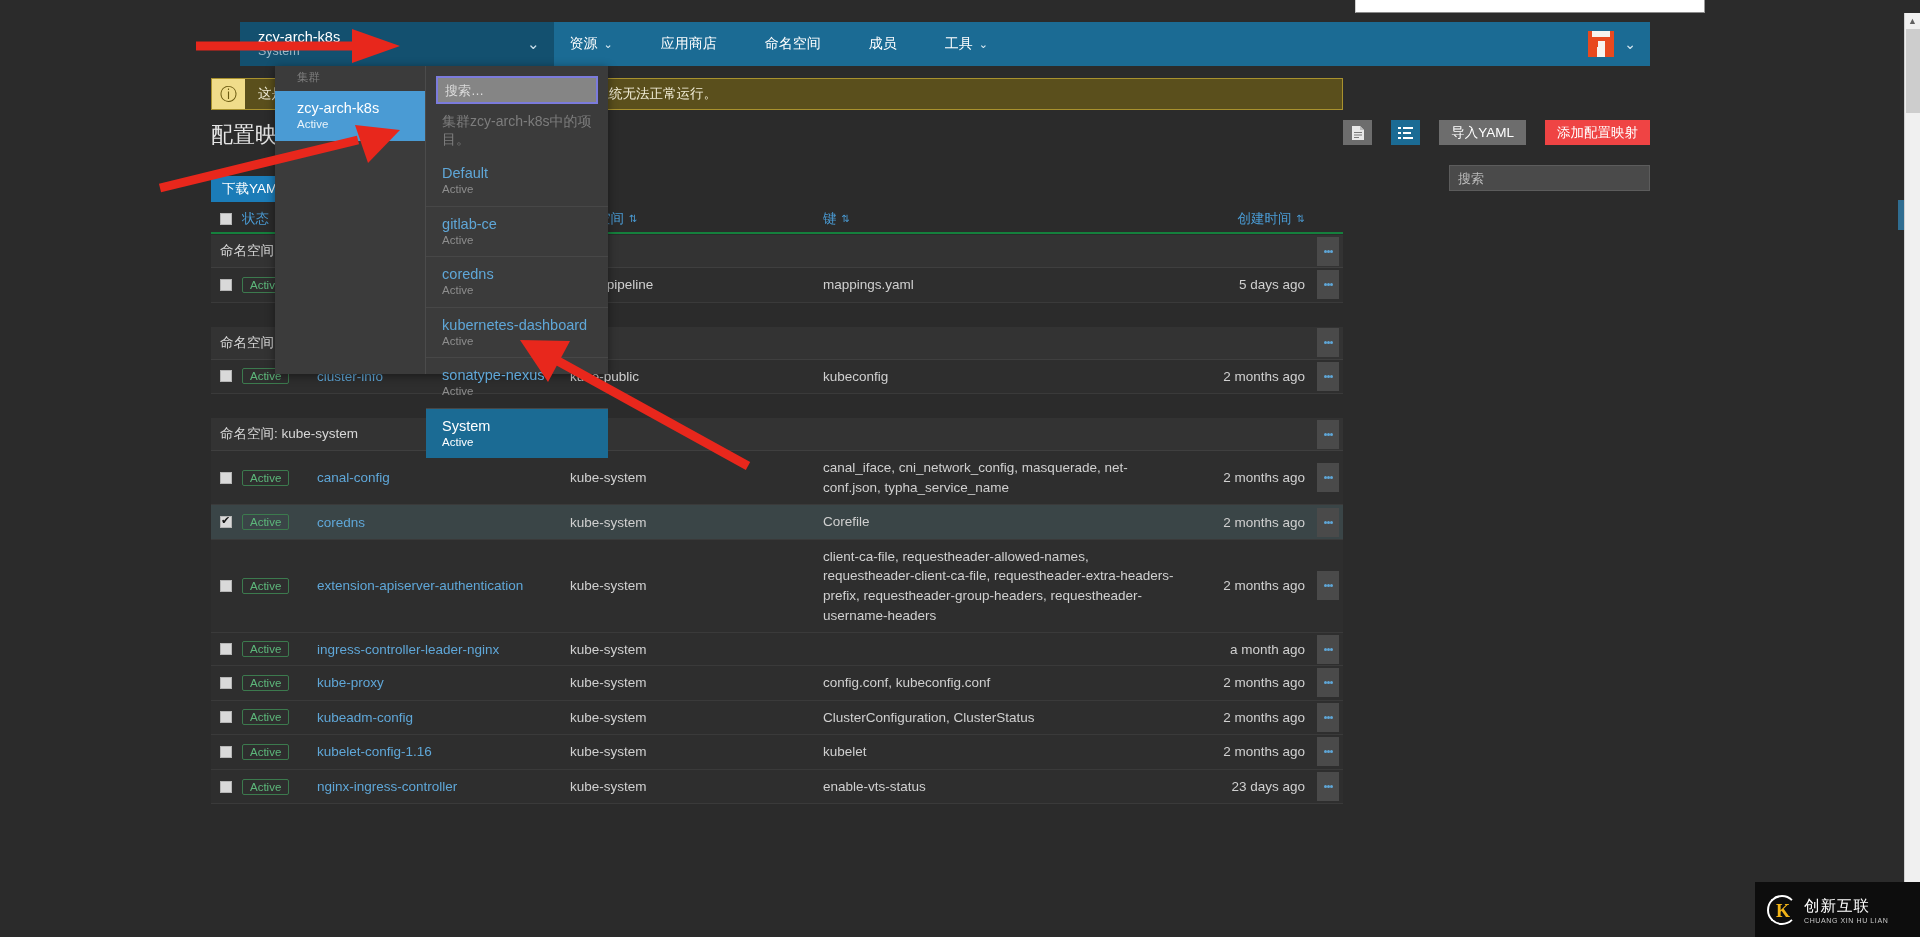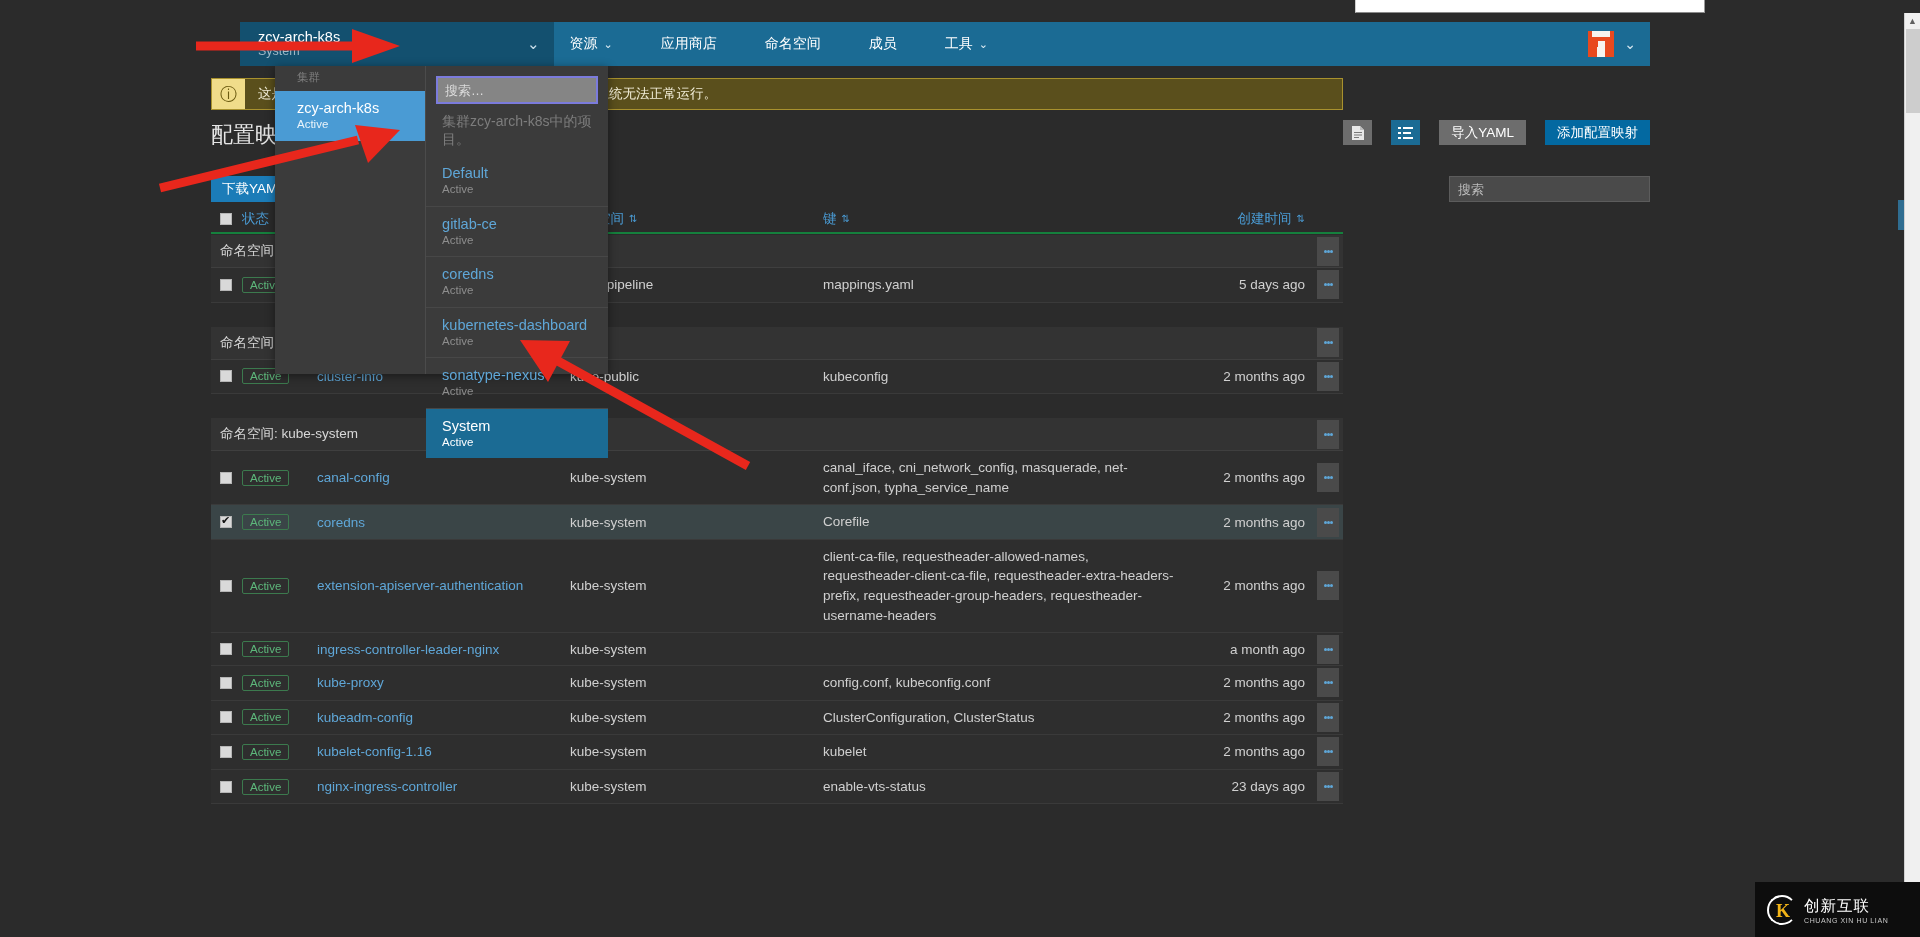--- a/index.html
+++ b/index.html
@@ -117,32 +117,32 @@
   .icon-btn{
     width:29px;height:25px; background:#6d6d6d; display:flex;align-items:center;
     justify-content:center; cursor:pointer;
   }
   .icon-btn.on{ background:#1b6b94; }
   .btn{
     height:25px; padding:0 12px; display:flex; align-items:center; font-size:13.5px;
     color:#ffffff; cursor:pointer; white-space:nowrap;
   }
   .btn.grey{ background:#6d6d6d; }
-  .btn.blue{ background:#0369a1; }
+  .btn.blue{ background:#ef4444; }
 
   
   .dl-btn{
     position:absolute; left:211px; top:176px; height:26px; padding:0 11px;
     background:#1b7cb8; color:#fff; font-size:13.5px; display:flex; align-items:center;
     z-index:3;
   }
 
   
   .tbl-search{
-    position:absolute; right:270px; top:176px; width:201px; height:26px;
+    position:absolute; right:270px; top:165px; width:201px; height:26px;
     background:#4a4a4a; border:1px solid #5c5c5c; color:#cfcfcf; font-size:13px;
     padding:0 8px; outline:none; font-family:"Liberation Sans", sans-serif;
   }
   .tbl-search::placeholder{color:#bdbdbd;}
 
   
   .table{
     position:absolute; left:211px; top:205px; width:1132px;
   }
   .thead{

